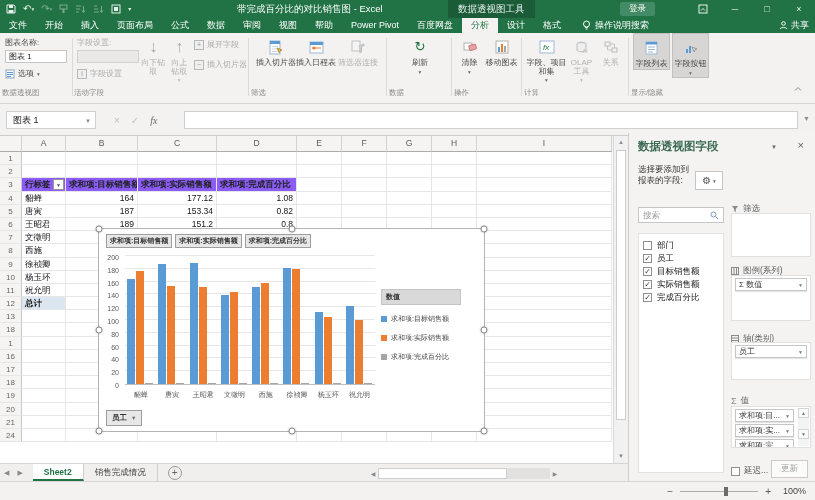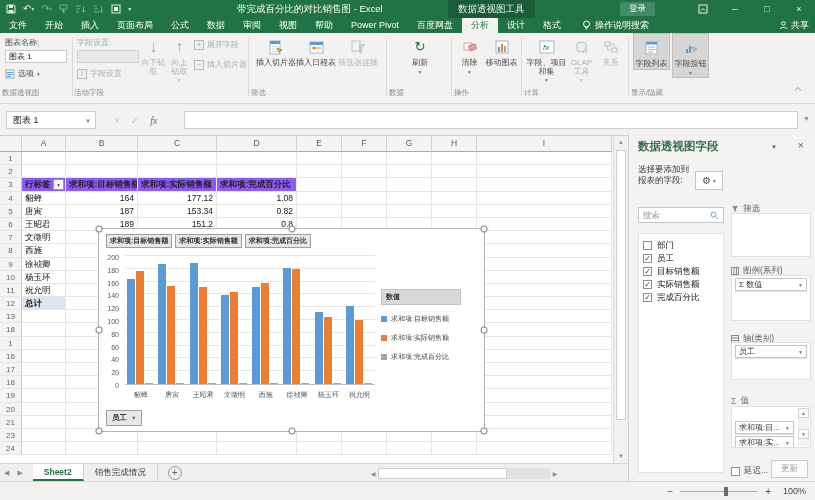--- a/index.html
+++ b/index.html
@@ -104,21 +104,21 @@
 .psearch{position:absolute;left:9px;top:74px;width:86px;height:16px;background:#fff;border:1px solid #C6C6C6;font-size:8.5px;color:#9a9a9a;line-height:14px;padding:0 4px;display:flex;align-items:center;justify-content:space-between;}
 .pfields{position:absolute;left:9px;top:100px;width:86px;height:240px;background:#fff;border:1px solid #E2E2E2;padding-top:5px;}
 .pfield{display:flex;align-items:center;gap:5px;height:13px;padding-left:4px;}
 .pcheck{width:9px;height:9px;flex:0 0 9px;border:1px solid #8f8f8f;background:#fff;font-size:8px;line-height:7px;color:#3a3a3a;text-align:center;}
 .pflabel{font-size:8.5px;color:#111;white-space:nowrap;}
 .zlabel{position:absolute;left:102px;font-size:8.5px;color:#5f5f5f;display:flex;gap:4px;align-items:center;white-space:nowrap;}
 .pzone{position:absolute;left:102px;width:80px;background:#fff;border:1px solid #E0E0E0;}
 .pill{height:13px;margin:2px 3px 0 3px;background:#fff;border:1px solid #C6C6C6;box-shadow:0 1px 1px rgba(0,0,0,.1);display:flex;align-items:center;justify-content:space-between;padding:0 3px;font-size:8px;color:#333;white-space:nowrap;overflow:hidden;}
 .pillcaret{font-size:5px;color:#777;}
 .valzone{overflow:hidden;}
-.vpills{position:absolute;left:0;top:12px;right:13px;}
+.vpills{position:absolute;left:0;top:0;right:13px;}
 .miniscroll{position:absolute;right:1px;top:1px;bottom:1px;width:11px;background:#F3F3F3;}
 .ms-btn{height:10px;background:#FAFAFA;border:1px solid #D4D4D4;font-size:5px;color:#777;text-align:center;line-height:9px;}
 .ms-btn.bot{margin-top:11px;}
 .pdefer{position:absolute;left:102px;top:332px;display:flex;align-items:center;gap:4px;font-size:8.5px;color:#555;}
 .pupdate{position:absolute;right:7px;top:327px;padding:2px 9px;background:#FBFBFA;border:1px solid #CCCAC8;font-size:8.5px;color:#A3A3A3;}
 
 
 .sheetbar{position:absolute;left:0;top:463px;width:628px;height:18px;background:#F0EFEE;border-top:1px solid #D4D4D4;display:flex;align-items:stretch;}
 .snav{font-size:7px;color:#8a8a8a;line-height:17px;padding:0 4px;}
 .stabs{display:flex;height:100%;margin-left:6px;}
@@ -691,32 +691,20 @@
         <div class="gcell" style="width: 72px;"></div>
         <div class="gcell" style="width: 79px;"></div>
         <div class="gcell" style="width: 80px;"></div>
         <div class="gcell" style="width: 45px;"></div>
         <div class="gcell" style="width: 45px;"></div>
         <div class="gcell" style="width: 45px;"></div>
         <div class="gcell" style="width: 45px;"></div>
         <div class="gcell" style="width: 135px;"></div>
       </div>
       <div class="grow">
-        <div class="rownum">23</div>
-        <div class="gcell" style="width: 44px;"></div>
-        <div class="gcell" style="width: 72px;"></div>
-        <div class="gcell" style="width: 79px;"></div>
-        <div class="gcell" style="width: 80px;"></div>
-        <div class="gcell" style="width: 45px;"></div>
-        <div class="gcell" style="width: 45px;"></div>
-        <div class="gcell" style="width: 45px;"></div>
-        <div class="gcell" style="width: 45px;"></div>
-        <div class="gcell" style="width: 135px;"></div>
-      </div>
-      <div class="grow">
         <div class="rownum">24</div>
         <div class="gcell" style="width: 44px;"></div>
         <div class="gcell" style="width: 72px;"></div>
         <div class="gcell" style="width: 79px;"></div>
         <div class="gcell" style="width: 80px;"></div>
         <div class="gcell" style="width: 45px;"></div>
         <div class="gcell" style="width: 45px;"></div>
         <div class="gcell" style="width: 45px;"></div>
         <div class="gcell" style="width: 45px;"></div>
         <div class="gcell" style="width: 135px;"></div>

